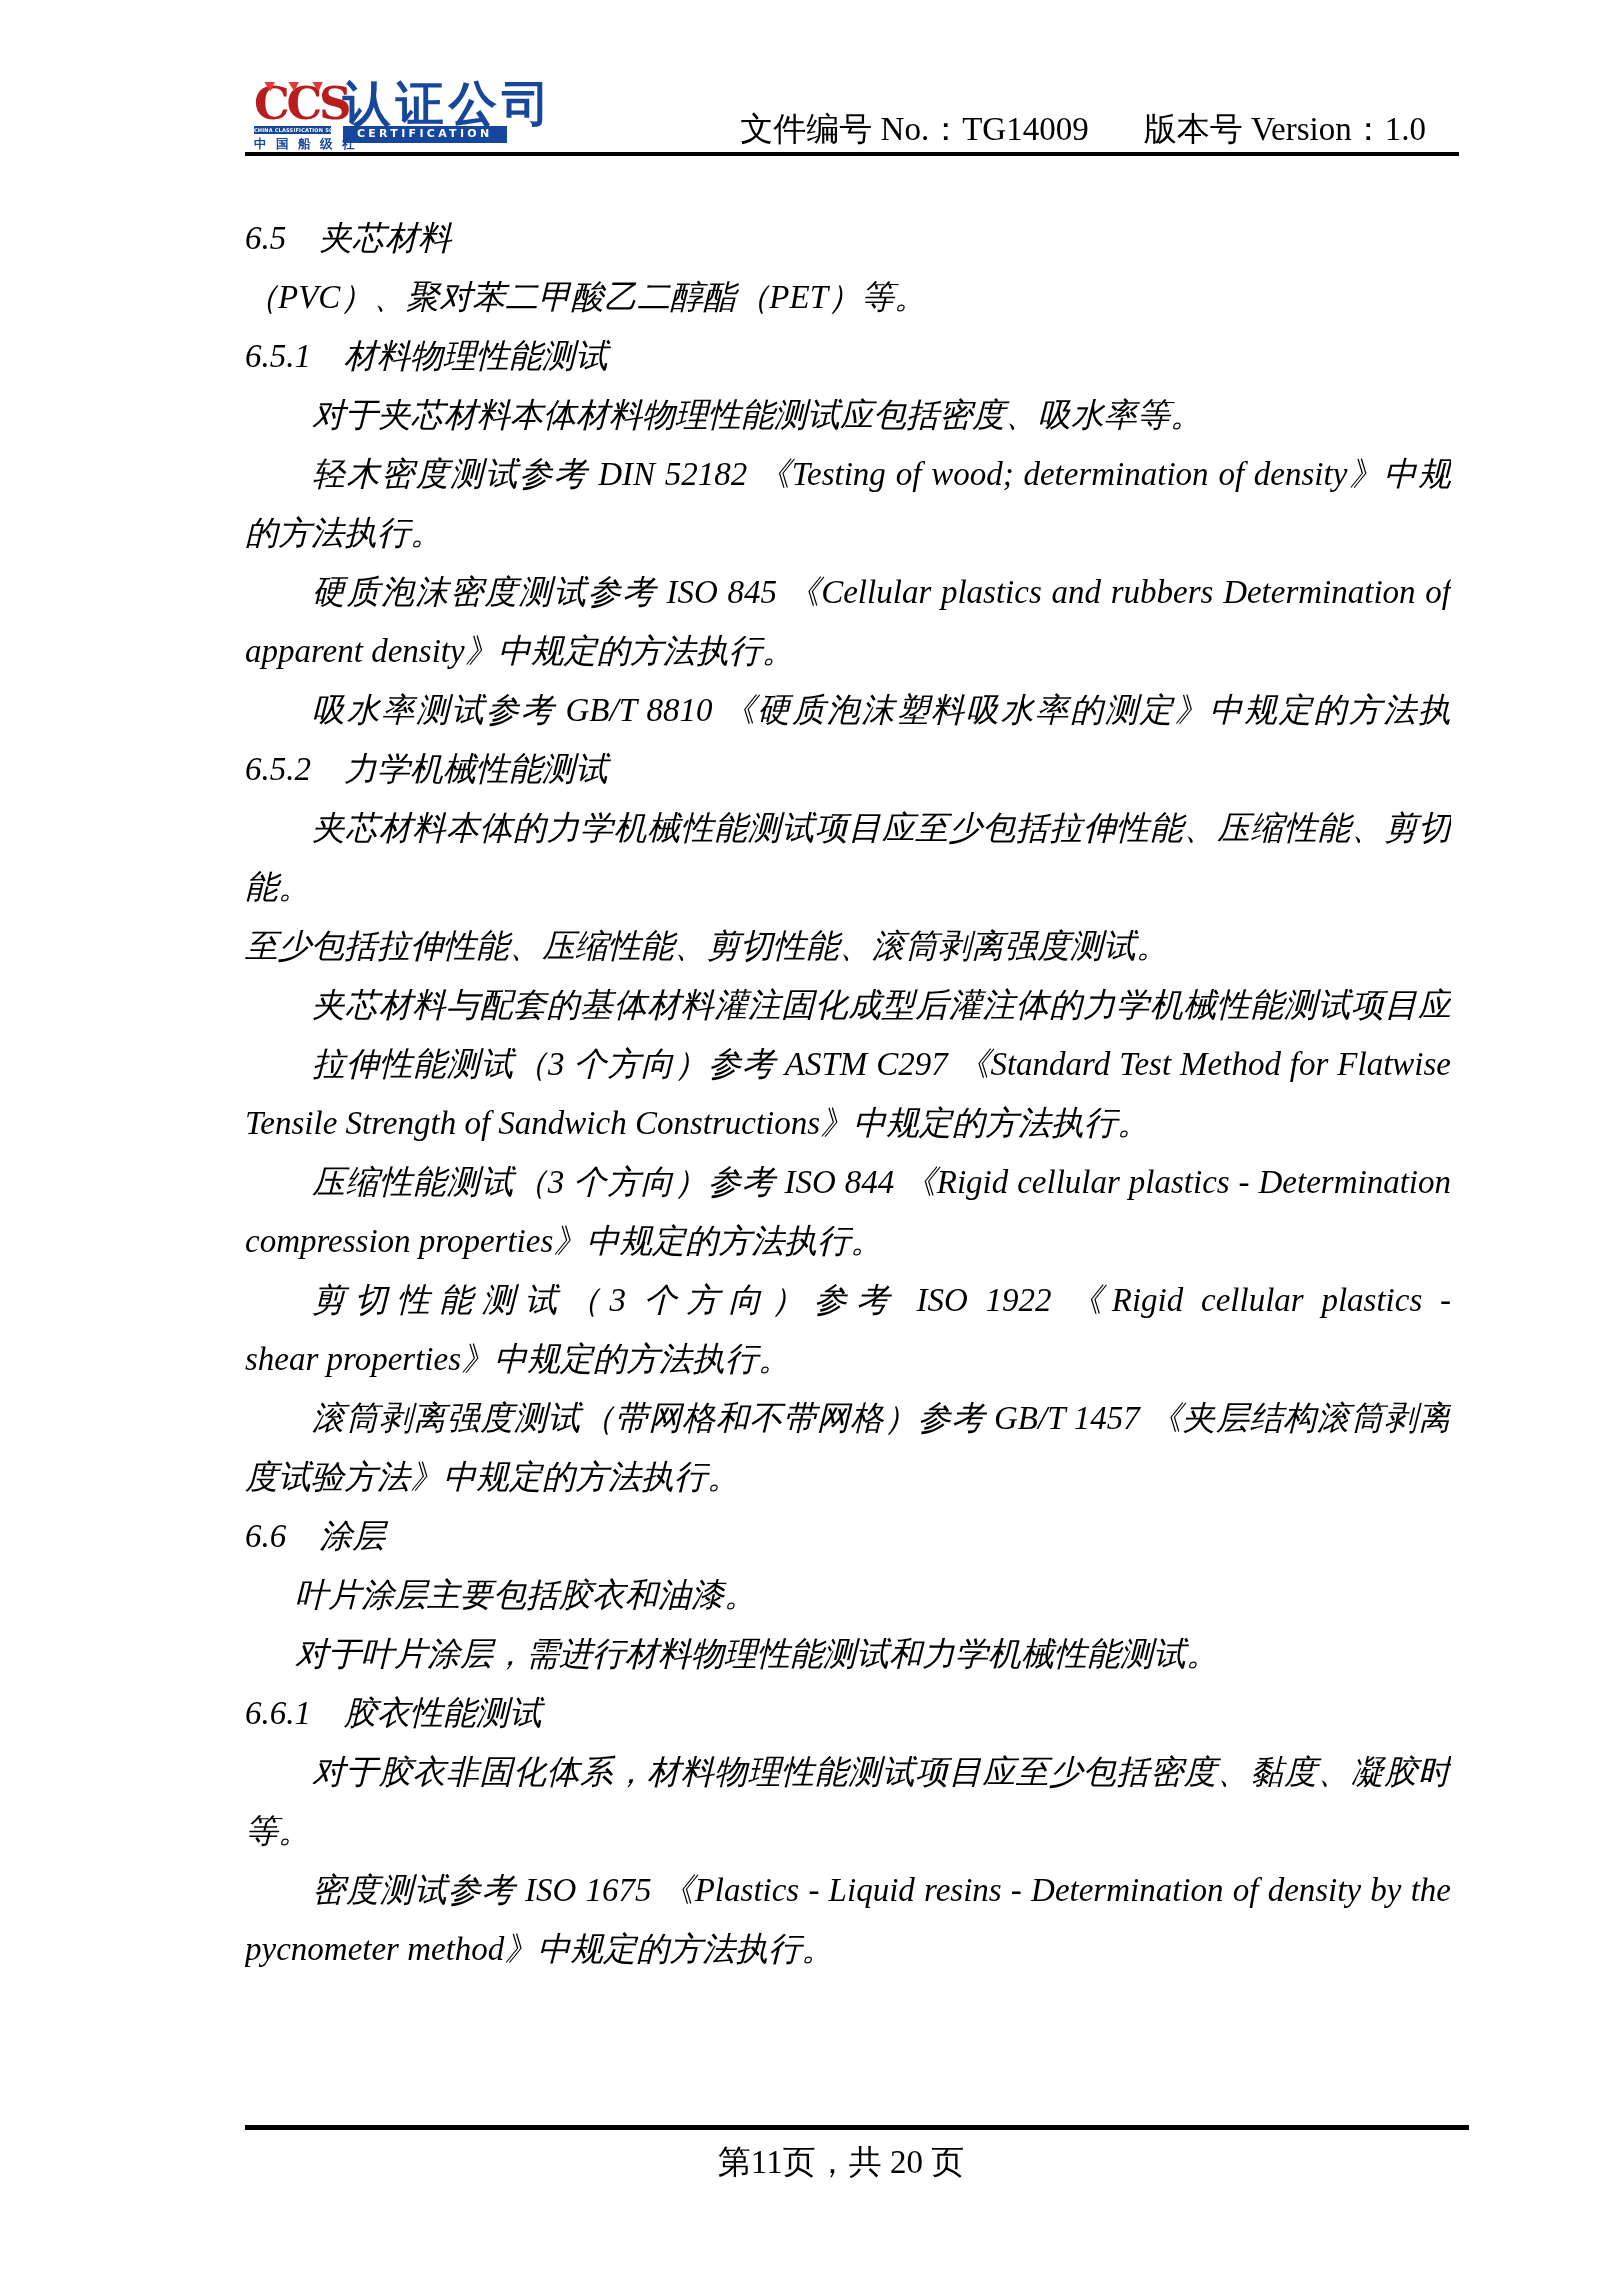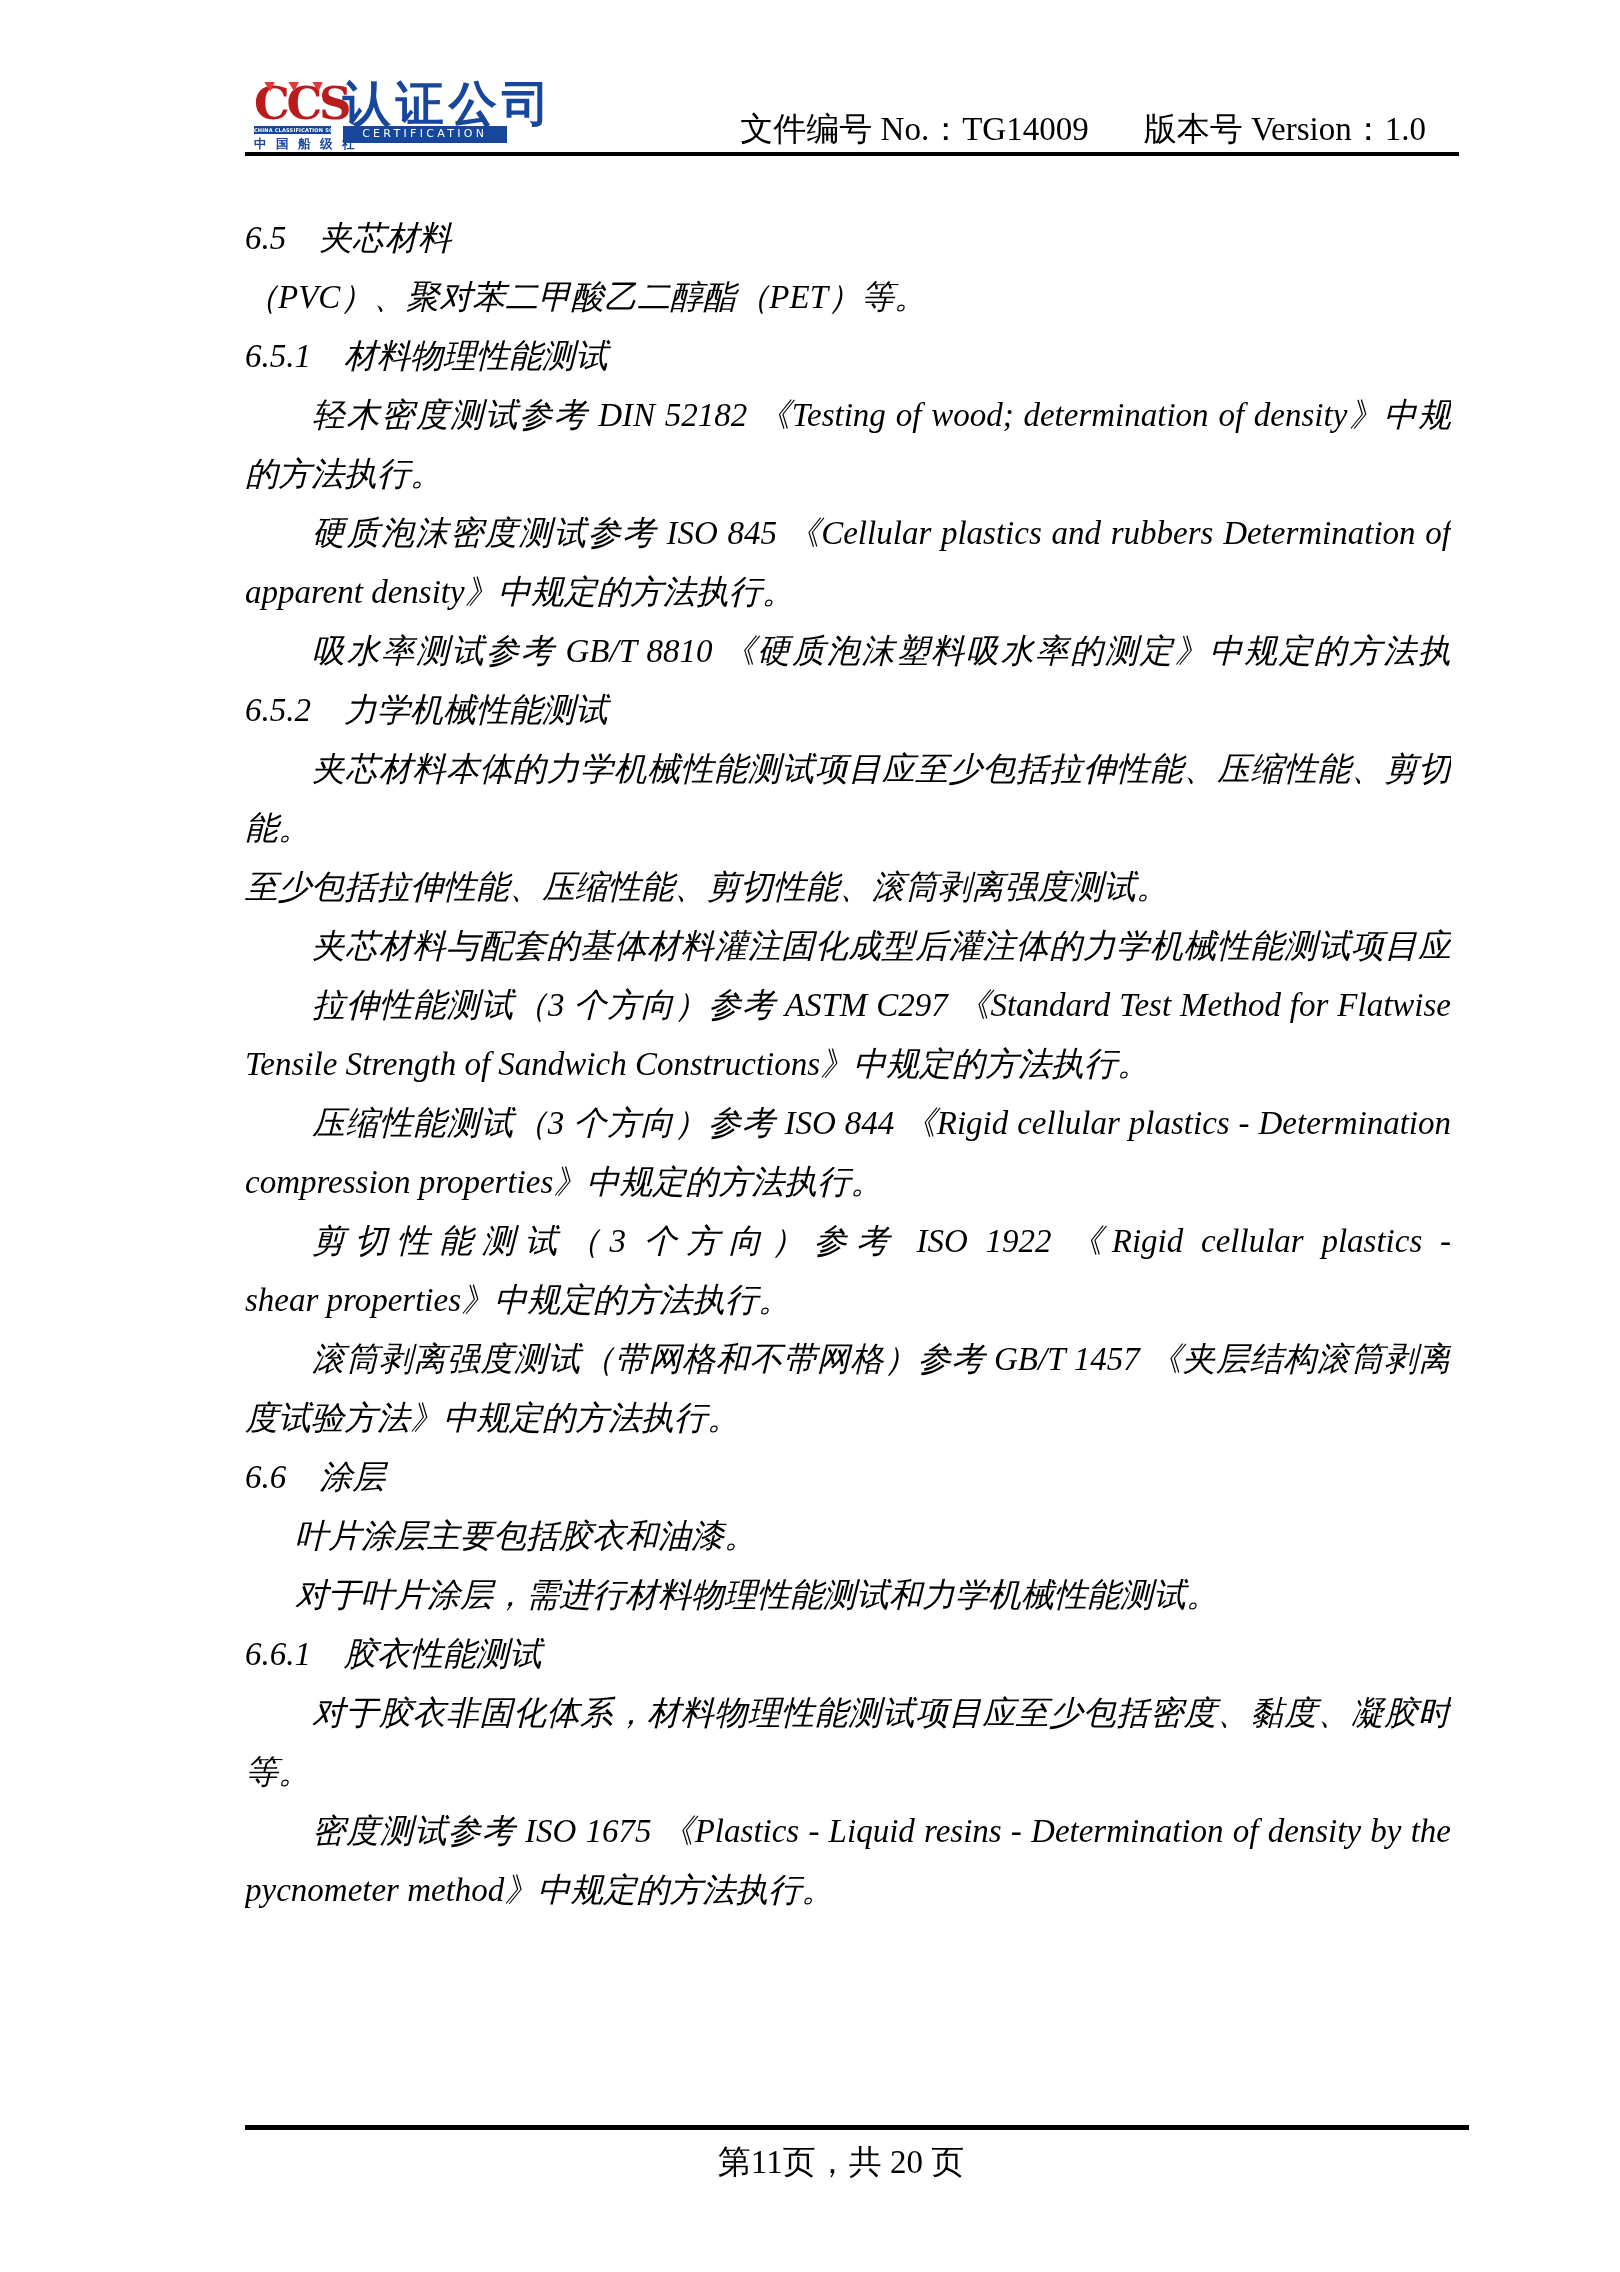--- a/index.html
+++ b/index.html
@@ -38,21 +38,21 @@
     font-size:12.6px; font-weight:bold; letter-spacing:2.5px; white-space:nowrap;
   }
   .logo-right { position:relative; }
   .cert-cn {
     font-family:"DejaVu Sans","Liberation Sans",sans-serif;
     font-weight:bold; font-size:48px; line-height:39px; letter-spacing:5px; white-space:nowrap;
   }
   .cert-bar {
     margin-top:3.3px; width:164px; height:16.7px;
     color:#fff; font-family:"DejaVu Sans","Liberation Sans",sans-serif;
-    font-size:11px; font-weight:normal; letter-spacing:3.3px;
+    font-size:11px; font-weight:bold; letter-spacing:3.3px;
     text-align:center; line-height:16.7px; white-space:nowrap;
   }
 
   .doc-meta {
     position:absolute; top:107px; right:194px;
     font-size:33px; white-space:nowrap;
   }
   .doc-meta .gap { display:inline-block; width:55px; }
 
   .header-rule {
@@ -106,20 +106,21 @@
       <span>文件编号 No.：</span><span>TG14009</span><span class="gap"></span><span>版本号 Version：</span><span>1.0</span>
     </div>
 
     <div class="header-rule"></div>
   </header>
 
   <main class="doc-body">
       <div class="line">6.5　夹芯材料</div>
       <div class="line">（PVC）、聚对苯二甲酸乙二醇酯（PET）等。</div>
       <div class="line">6.5.1　材料物理性能测试</div>
+      <div class="line ind-std">对于夹芯材料本体材料物理性能测试应包括密度、吸水率等。</div>
       <div class="line ind-std fill">轻木密度测试参考 DIN 52182 《Testing of wood; determination of density》中规定</div>
       <div class="line">的方法执行。</div>
       <div class="line ind-std fill">硬质泡沫密度测试参考 ISO 845 《Cellular plastics and rubbers Determination of</div>
       <div class="line">apparent density》中规定的方法执行。</div>
       <div class="line ind-std fill">吸水率测试参考 GB/T 8810 《硬质泡沫塑料吸水率的测定》中规定的方法执行。</div>
       <div class="line">6.5.2　力学机械性能测试</div>
       <div class="line ind-std fill">夹芯材料本体的力学机械性能测试项目应至少包括拉伸性能、压缩性能、剪切性</div>
       <div class="line">能。</div>
       <div class="line">至少包括拉伸性能、压缩性能、剪切性能、滚筒剥离强度测试。</div>
       <div class="line ind-std fill">夹芯材料与配套的基体材料灌注固化成型后灌注体的力学机械性能测试项目应</div>

